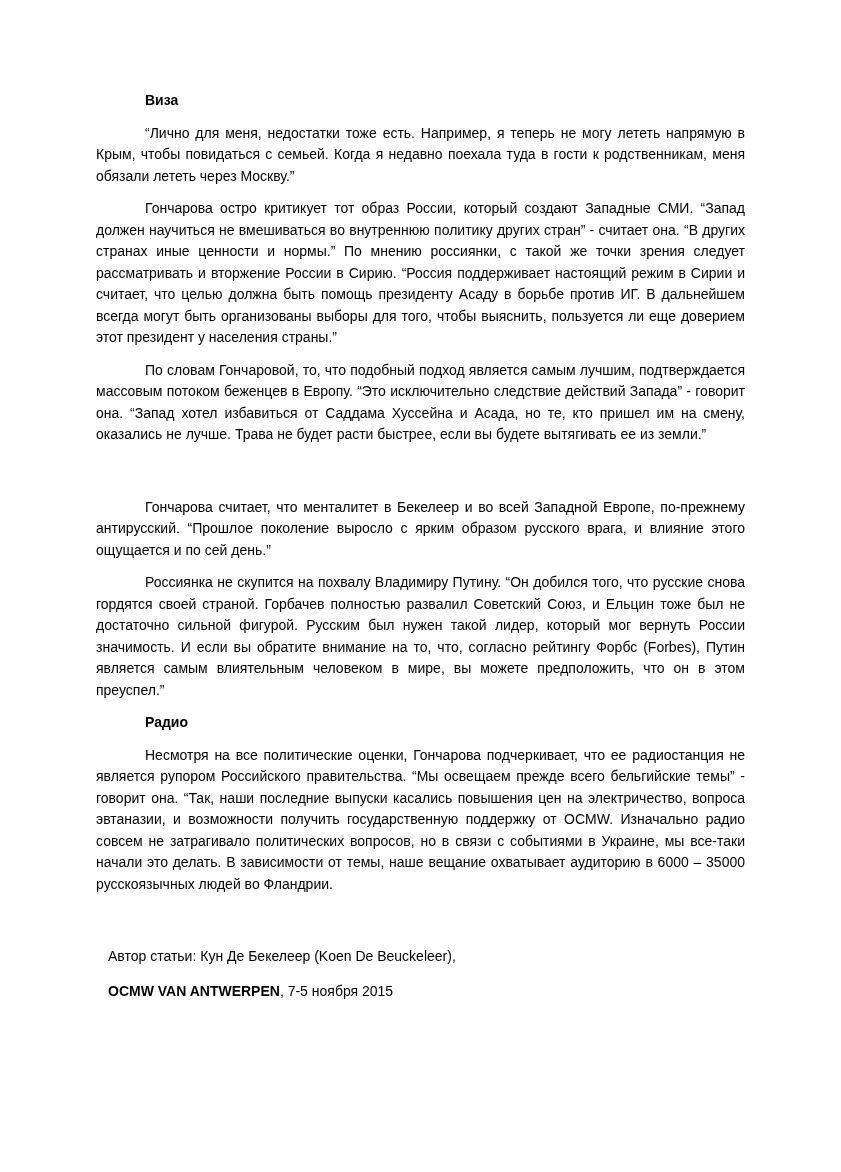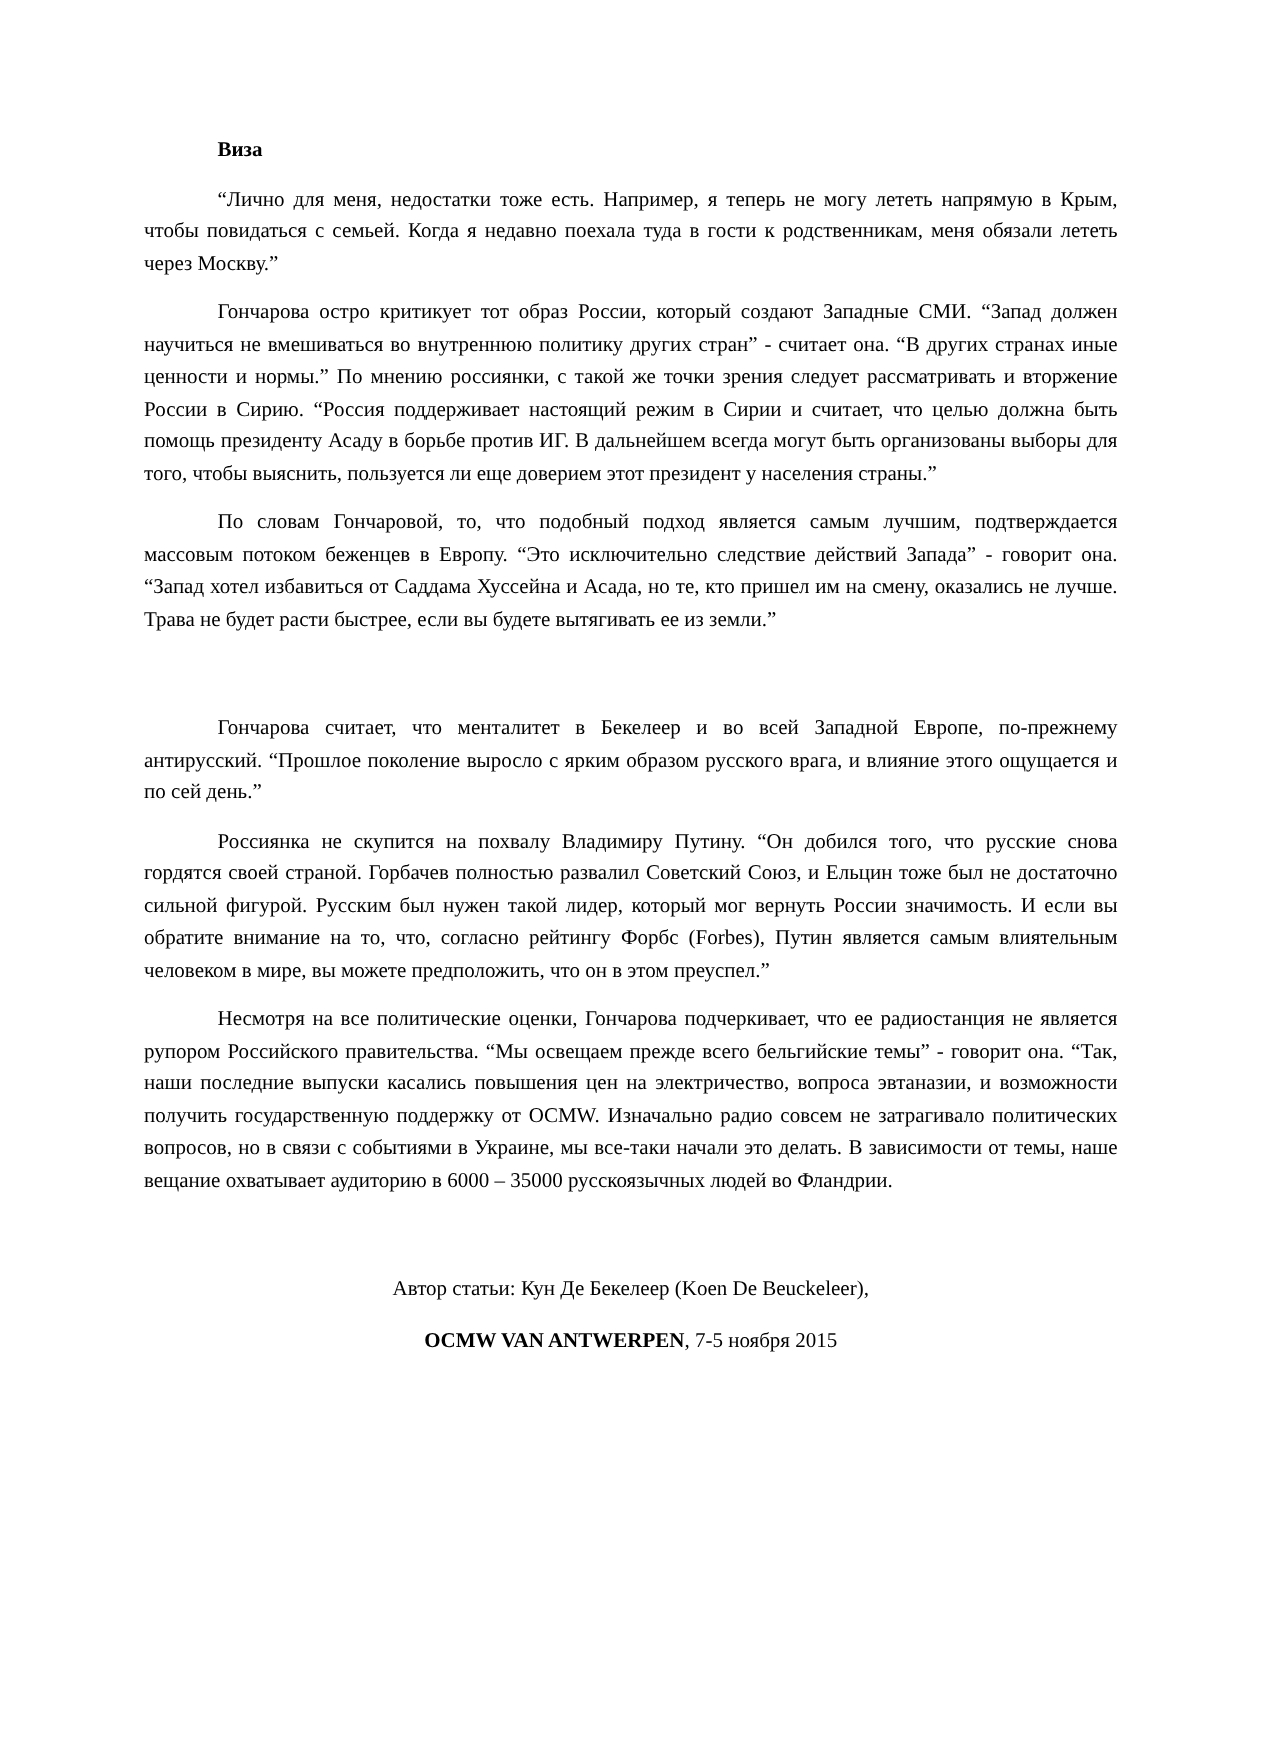--- a/index.html
+++ b/index.html
@@ -7,21 +7,21 @@
       padding: 0;
       background: #ffffff;
     }
     .page {
       position: relative;
       width: 841px;
       height: 1172px;
       background: #ffffff;
       box-sizing: border-box;
       padding: 90px 96px 40px 96px;
-      font-family: Liberation Serif, serif;
+      font-family: Liberation Sans, sans-serif;
       color: #000000;
       overflow: hidden;
     }
     .heading {
       font-size: 14px;
       line-height: 21.5px;
       font-weight: bold;
       margin: 0 0 11px 0;
       text-indent: 49px;
       text-align: left;
@@ -32,23 +32,23 @@
       margin: 0 0 11px 0;
       text-indent: 49px;
       text-align: justify;
     }
     .spacer {
       height: 40px;
     }
     .footer-line {
       font-size: 14px;
       line-height: 21.5px;
-      margin: 0 0 13px 0;
+      margin: 0 0 13px 12px;
       text-indent: 0;
-      text-align: center;
+      text-align: left;
     }
     .footer-line .source-name {
       font-weight: bold;
     }
   </style>
 </head>
 <body>
 
 <div class="page">
 
@@ -59,20 +59,21 @@
   <p class="para">Гончарова остро критикует тот образ России, который создают Западные СМИ. “Запад должен научиться не вмешиваться во внутреннюю политику других стран” - считает она. “В других странах иные ценности и нормы.” По мнению россиянки, с такой же точки зрения следует рассматривать и вторжение России в Сирию. “Россия поддерживает настоящий режим в Сирии и считает, что целью должна быть помощь президенту Асаду в борьбе против ИГ. В дальнейшем всегда могут быть организованы выборы для того, чтобы выяснить, пользуется ли еще доверием этот президент у населения страны.”</p>
 
   <p class="para">По словам Гончаровой, то, что подобный подход является самым лучшим, подтверждается массовым потоком беженцев в Европу. “Это исключительно следствие действий Запада” - говорит она. “Запад хотел избавиться от Саддама Хуссейна и Асада, но те, кто пришел им на смену, оказались не лучше. Трава не будет расти быстрее, если вы будете вытягивать ее из земли.”</p>
 
   <div class="spacer"></div>
 
   <p class="para">Гончарова считает, что менталитет в Бекелеер и во всей Западной Европе, по-прежнему антирусский. “Прошлое поколение выросло с ярким образом русского врага, и влияние этого ощущается и по сей день.”</p>
 
   <p class="para">Россиянка не скупится на похвалу Владимиру Путину. “Он добился того, что русские снова гордятся своей страной. Горбачев полностью развалил Советский Союз, и Ельцин тоже был не достаточно сильной фигурой. Русским был нужен такой лидер, который мог вернуть России значимость. И если вы обратите внимание на то, что, согласно рейтингу Форбс (Forbes), Путин является самым влиятельным человеком в мире, вы можете предположить, что он в этом преуспел.”</p>
 
+  <h2 class="heading">Радио</h2>
 
   <p class="para">Несмотря на все политические оценки, Гончарова подчеркивает, что ее радиостанция не является рупором Российского правительства. “Мы освещаем прежде всего бельгийские темы” - говорит она. “Так, наши последние выпуски касались повышения цен на электричество, вопроса эвтаназии, и возможности получить государственную поддержку от OCMW. Изначально радио совсем не затрагивало политических вопросов, но в связи с событиями в Украине, мы все-таки начали это делать. В зависимости от темы, наше вещание охватывает аудиторию в 6000 – 35000 русскоязычных людей во Фландрии.</p>
 
   <div class="spacer"></div>
 
   <p class="footer-line">Автор статьи: Кун Де Бекелеер (Koen De Beuckeleer),</p>
 
   <p class="footer-line"><span class="source-name">OCMW VAN ANTWERPEN</span><span>, 7-5 ноября 2015</span></p>
 
 </div>

